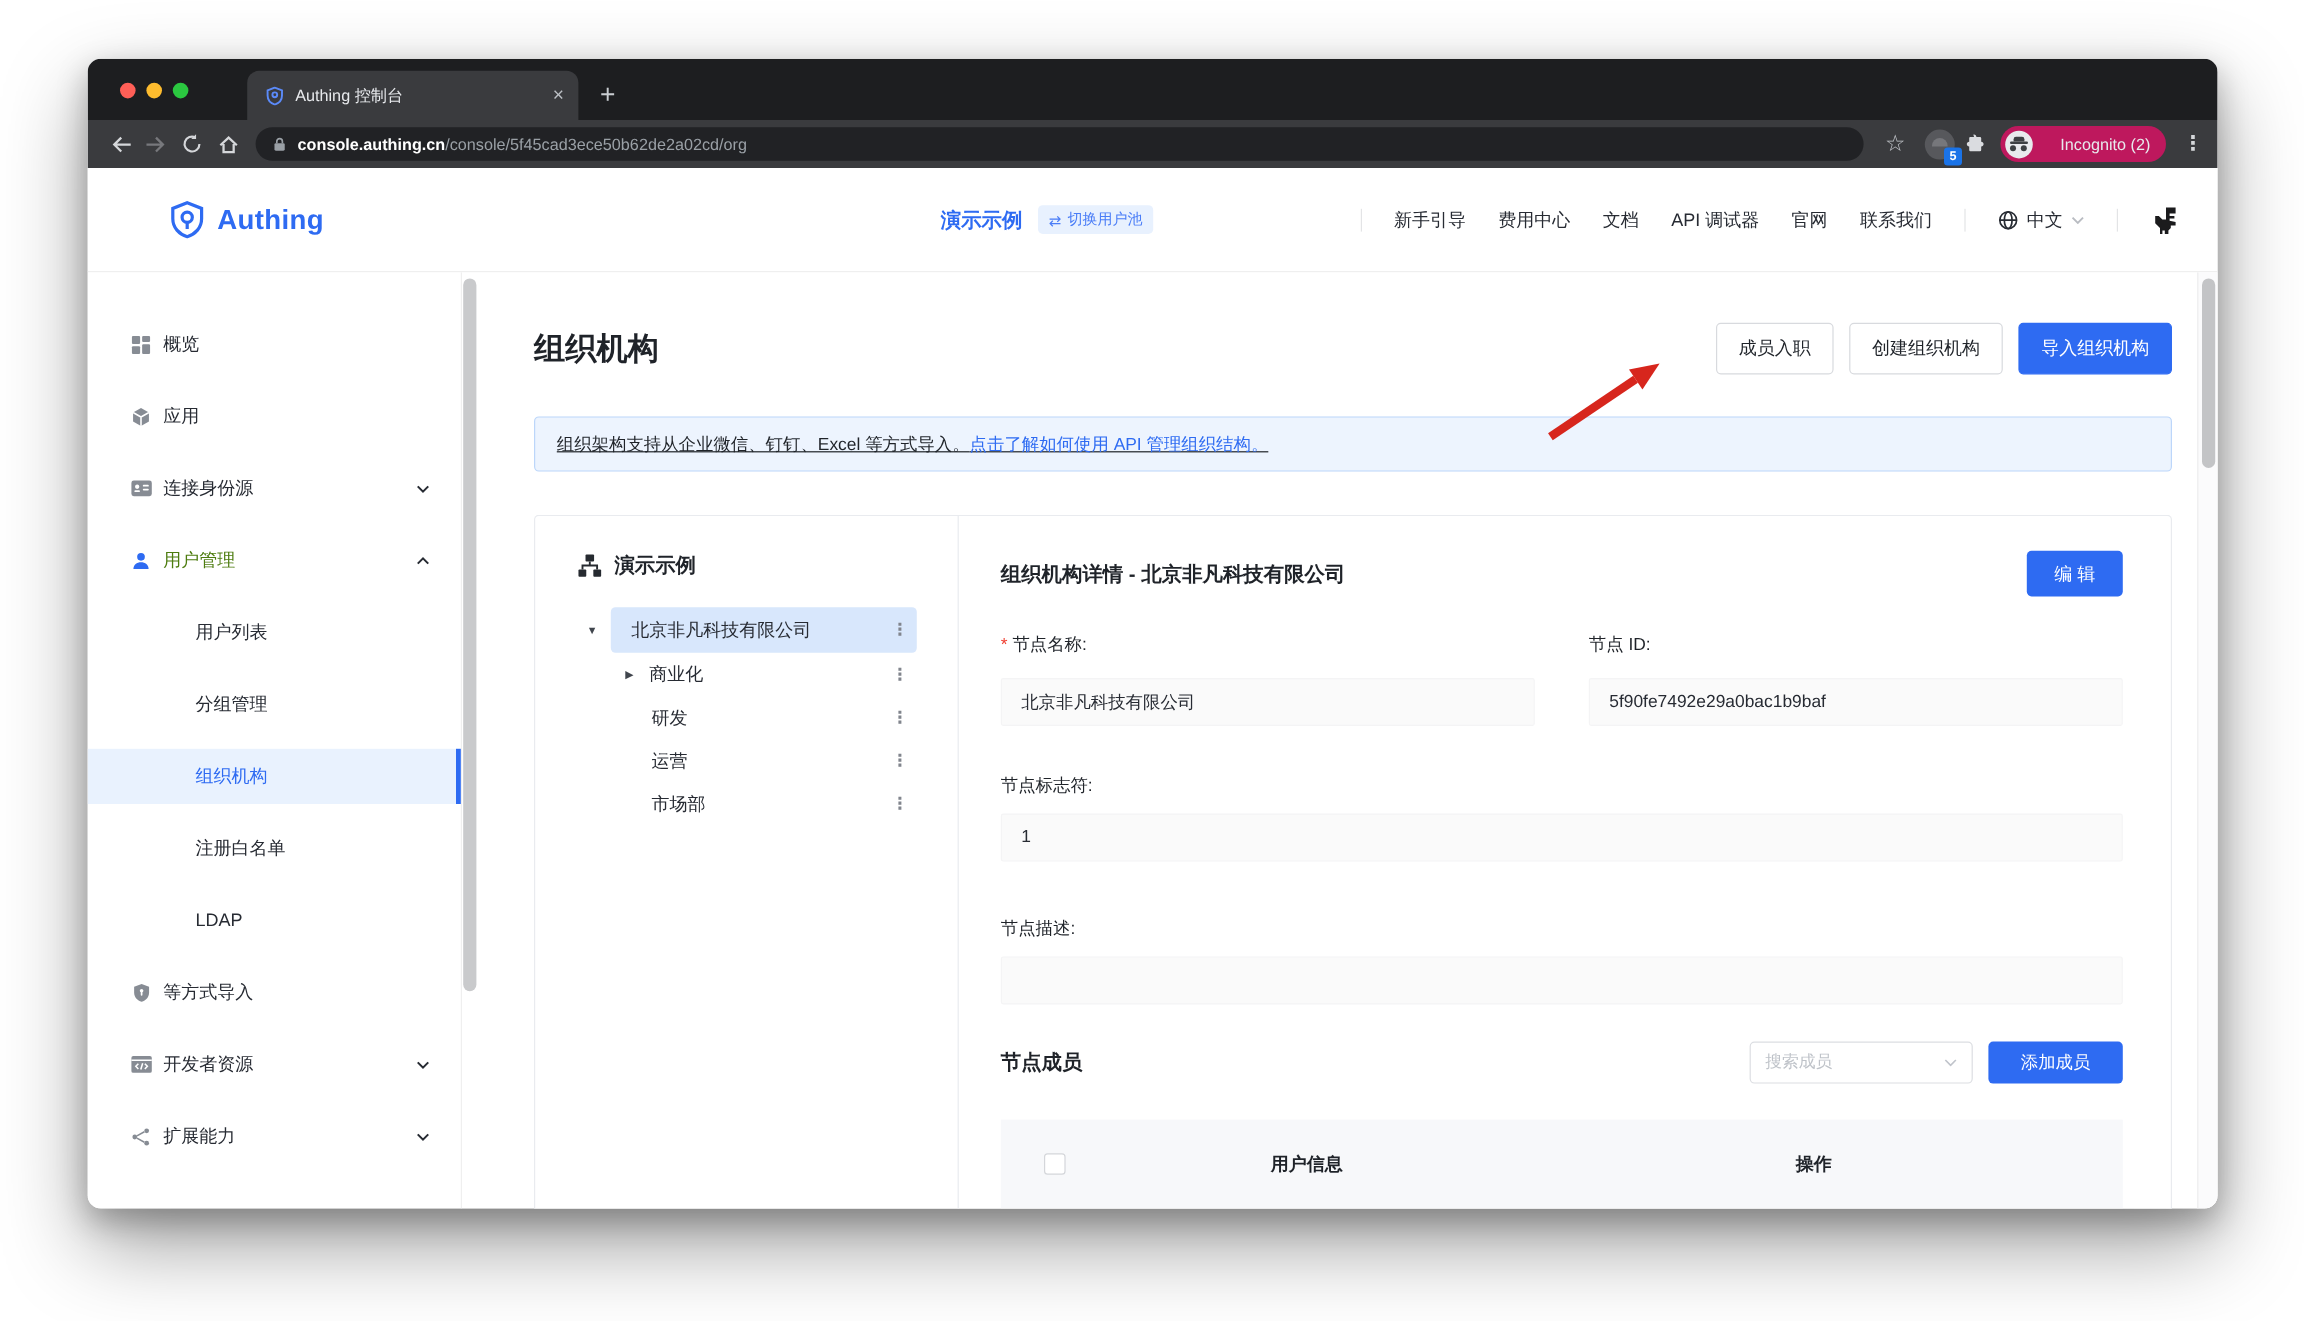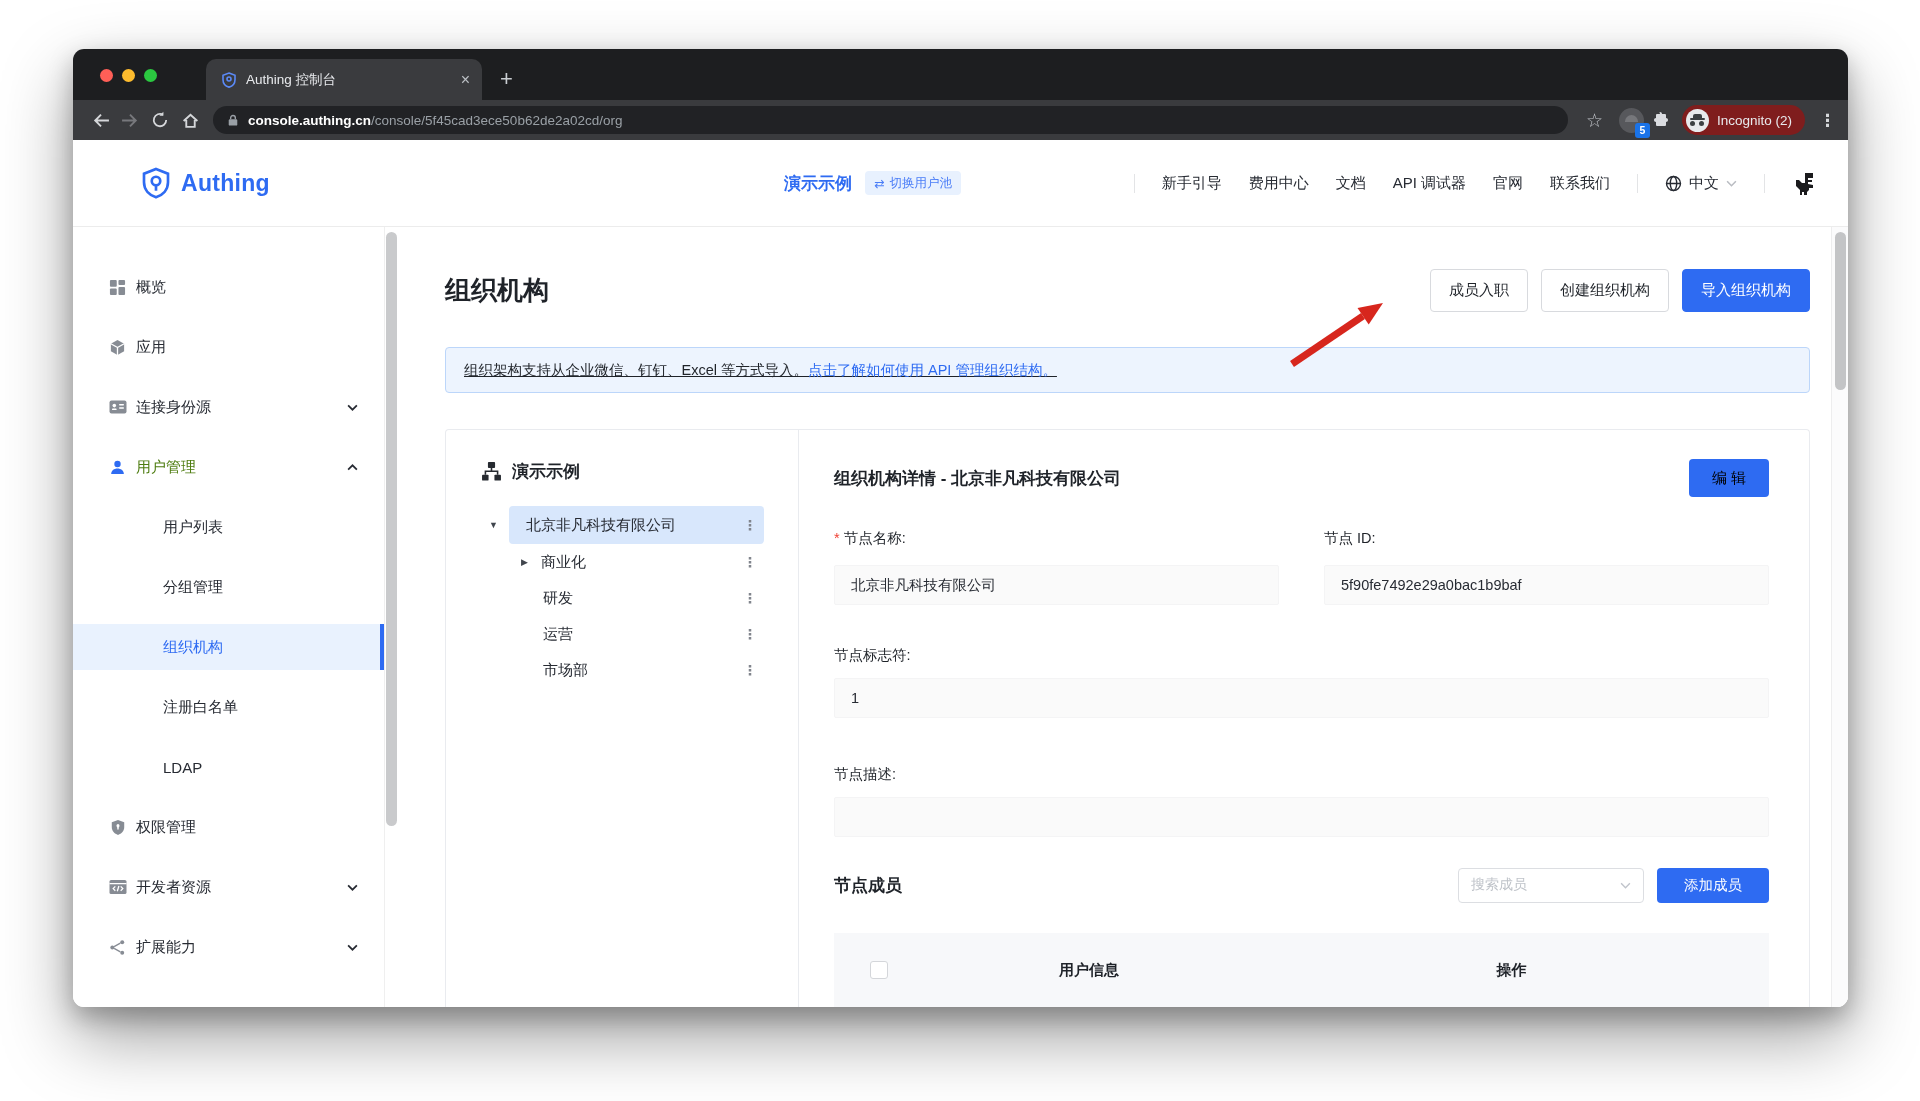--- a/index.html
+++ b/index.html
@@ -22,22 +22,22 @@
   .toolbar { height:40px; background:#3a3b3e; display:flex; align-items:center; padding:0 12px; }
   .tbtn { width:30px; height:30px; display:flex; align-items:center; justify-content:center; border-radius:50%; }
   .omnibox { flex:1; height:28px; background:#212225; border-radius:14px; margin:0 10px 0 8px;
     display:flex; align-items:center; padding:0 13px; gap:8px; font-size:13.5px; }
   .host { color:#ffffff; font-weight:600; } .path { color:#9aa0a6; }
   .star { color:#c3c6cb; font-size:19px; margin:0 8px; }
   .profile-circ { position:relative; width:25px; height:25px; border-radius:50%; background:#57585c; margin:0 8px; }
   .profile-circ .hat { position:absolute; left:6px; top:7px; width:13px; height:7px; border-radius:7px 7px 0 0; background:#76777b; }
   .badge5 { position:absolute; right:-6px; bottom:-5px; min-width:15px; height:15px; background:#1a73e8;
     color:#fff; font-size:10.5px; font-weight:700; border-radius:3px; display:flex; align-items:center; justify-content:center; padding:0 3px; }
-  .incog { height:30px; background:#7f1d1d; border-radius:15px; display:flex; align-items:center;
-    gap:8px; padding:0 13px 0 4px; margin:0 10px; color:#e8eaed; font-size:13.5px; }
+  .incog { height:30px; background:#be185d; border-radius:15px; display:flex; align-items:center;
+    gap:23px; padding:0 13px 0 4px; margin:0 10px; color:#e8eaed; font-size:13.5px; }
   .incog-ic { width:23px; height:23px; border-radius:50%; background:#e8eaed; position:relative; }
   .incog-ic i { position:absolute; background:#3c4043; }
   .incog-ic .b1 { left:4px; top:9px; width:15px; height:2.4px; border-radius:1px; }
   .incog-ic .b2 { left:7px; top:5px; width:9px; height:4px; border-radius:2px 2px 0 0; }
   .incog-ic .e1 { left:4.5px; top:12.5px; width:5px; height:5px; border-radius:50%; }
   .incog-ic .e2 { left:13.5px; top:12.5px; width:5px; height:5px; border-radius:50%; }
   .menu-dots { color:#d5d7da; font-size:17px; letter-spacing:0; margin-left:4px; font-weight:700; }
 
   
   .app-header { height:87px; background:#fff; border-bottom:1px solid #ececec; position:relative;
@@ -90,21 +90,21 @@
   .tree-row.root .caret { margin-left:8px; }
   .node-pill { width:255px; height:38px; background:#d8e7fc; border-radius:4px; display:flex; align-items:center; padding-left:17px; }
   .tree-row.child { padding-left:40px; }
   .tree-row.leaf { padding-left:62px; }
   .tree-row .dots { position:absolute; left:262px; top:50%; transform:translateY(-50%);
     color:#81858d; font-size:14px; font-weight:600; cursor:pointer; }
 
   .detail { flex:1; padding:28px 40px 0 35px; }
   .detail-head { height:40px; display:flex; align-items:center; }
   .detail-title { font-size:17px; font-weight:600; }
-  .edit-btn { margin-left:auto; width:80px; height:38px; background:#2e6bf2; color:#000000; border:none;
+  .edit-btn { margin-left:auto; width:80px; height:38px; background:#2e6bf2; color:#ffffff; border:none;
     border-radius:4px; font-size:15px; display:flex; align-items:center; justify-content:center; cursor:pointer; }
   .fgrid { margin-top:30px; display:grid; grid-template-columns:1fr 1fr; column-gap:45px; }
   .flabel { font-size:14.5px; color:#1f2329; line-height:21px; }
   .req-star { color:#f04134; margin-right:4px; }
   .input-box { margin-top:16px; height:40px; background:#fafafa; border:1px solid #f4f4f5; border-radius:2px;
     display:flex; align-items:center; padding:0 16px; font-size:14.5px; color:#272b33; }
   .flabel.mt40 { margin-top:40px; } .flabel.mt46 { margin-top:46px; }
   .input-box.fw { margin-top:12px; }
   .members-row { margin-top:30px; height:36px; display:flex; align-items:center; }
   .members-title { font-size:17px; font-weight:600; }
@@ -312,21 +312,21 @@
           <span>LDAP</span>
         </div>
       <div class="side-item">
         <span class="s-ic">
             <svg class="ic" width="16" height="17" viewBox="0 0 18 19">
               <path d="M9 1l7 2.6V9c0 4.5-3 7.6-7 8.8C5 16.6 2 13.5 2 9V3.6z" fill="#878c94"></path>
               <circle cx="9" cy="7.4" r="1.7" fill="#fff"></circle>
               <rect x="8.2" y="8.4" width="1.6" height="3.6" rx=".8" fill="#fff"></rect>
             </svg>
           </span>
-        <span>权限管理</span>
+        <span>等方式导入</span>
       </div>
       <div class="side-item">
         <span class="s-ic">
             <svg class="ic" width="18" height="16" viewBox="0 0 18 16">
               <rect x="0.5" y="1" width="17" height="14" rx="1.6" fill="#878c94"></rect>
               <path d="M0.5 4.6h17" stroke="#fff" stroke-width="1.2"></path>
               <path d="M6.3 7.4 4.2 9.6l2.1 2.2m5.4-4.4 2.1 2.2-2.1 2.2M9.9 7l-1.6 5.2" stroke="#fff" stroke-width="1.3" fill="none"></path>
             </svg>
           </span>
         <span>开发者资源</span>

